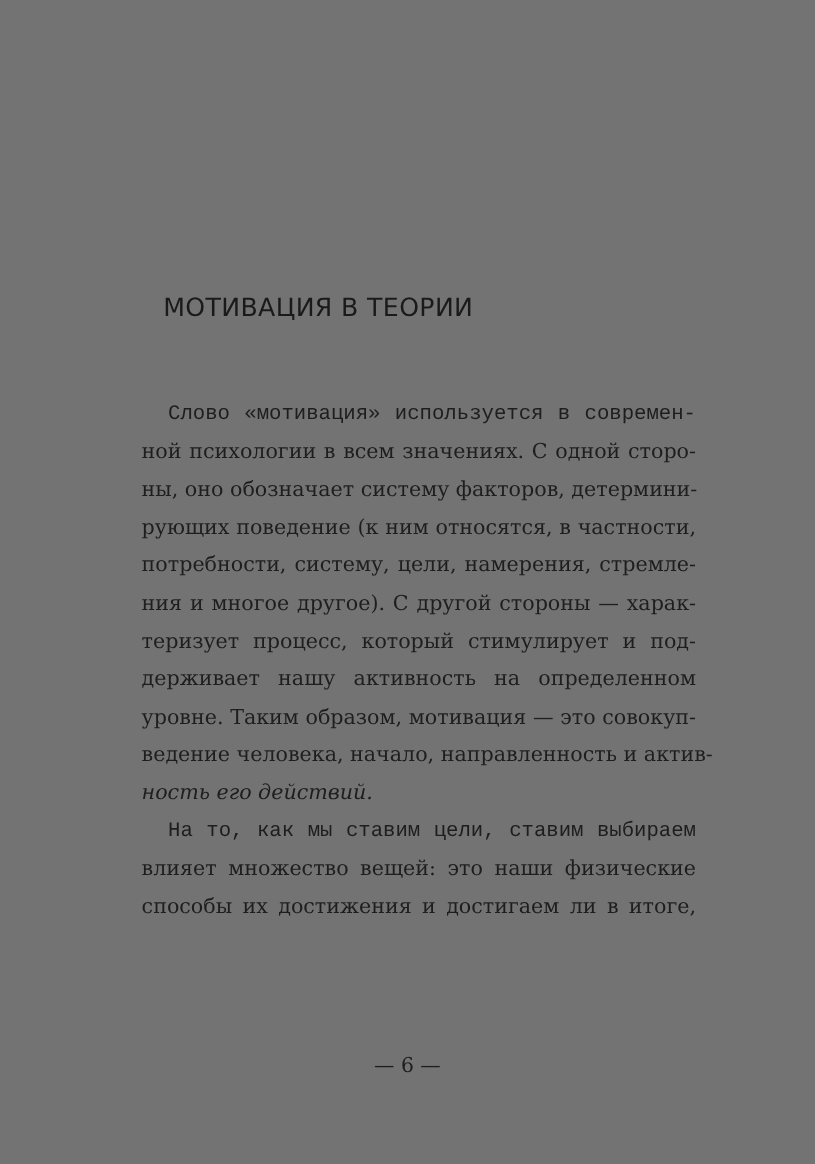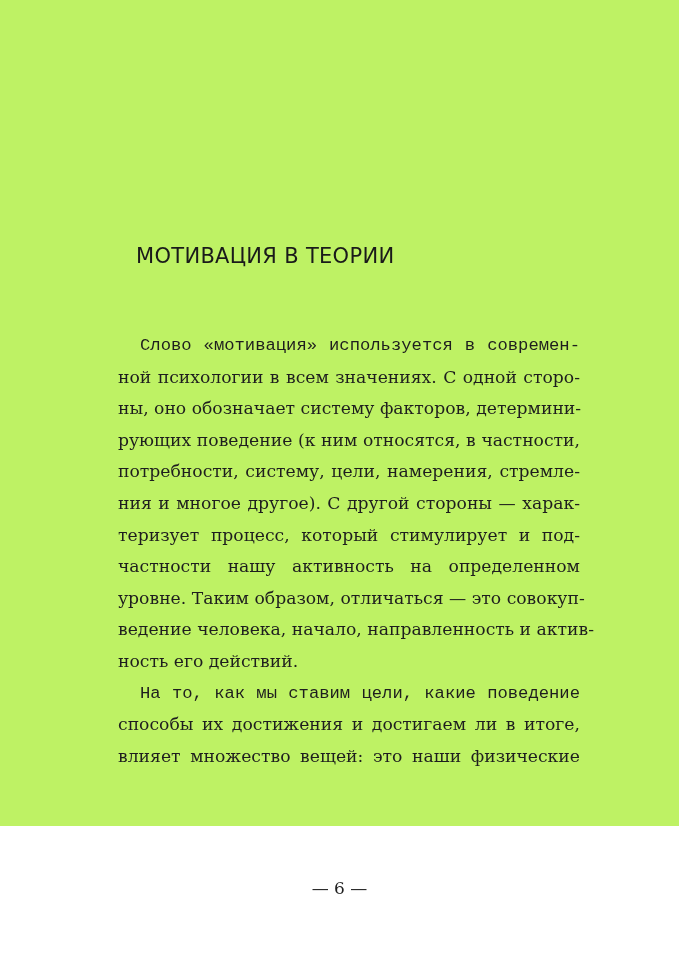--- a/index.html
+++ b/index.html
@@ -11,22 +11,22 @@
       width: 679px;
       height: 970px;
       position: relative;
       overflow: hidden;
       color: #1c1c1c;
     }
     .page {
       position: absolute;
       left: 0; top: 0;
       width: 679px;
-      height: 826px;
-      background: #bef264;
+      height: 970px;
+      background: #737373;
     }
     .chapter-title {
       position: absolute;
       left: 136px;
       top: 244px;
       font-family: "DejaVu Sans", sans-serif;
       font-size: 21px;
       letter-spacing: 0.3px;
       color: #1a1a1a;
       white-space: nowrap;
@@ -43,20 +43,21 @@
     .line {
       display: block;
       height: 31.6px;
       line-height: 31.6px;
       white-space: nowrap;
       text-align: justify;
       text-align-last: justify;
     }
     .line.last {
       text-align-last: left;
+      font-style: italic;
     }
     .line.indent {
       padding-left: 22px;
       font-family: Liberation Mono, monospace;
     }
     .page-number {
       position: absolute;
       left: 0;
       width: 679px;
       top: 878px;
@@ -76,29 +77,29 @@
   <div class="body-text">
 
     <div>
       <span class="line indent">Слово «мотивация» используется в современ-</span>
       <span class="line">ной психологии в всем значениях. С одной сторо-</span>
       <span class="line">ны, оно обозначает систему факторов, детермини-</span>
       <span class="line">рующих поведение (к ним относятся, в частности,</span>
       <span class="line">потребности, систему, цели, намерения, стремле-</span>
       <span class="line">ния и многое другое). С другой стороны — харак-</span>
       <span class="line">теризует процесс, который стимулирует и под-</span>
-      <span class="line">частности нашу активность на определенном</span>
-      <span class="line">уровне. Таким образом, отличаться — это совокуп-</span>
+      <span class="line">держивает нашу активность на определенном</span>
+      <span class="line">уровне. Таким образом, мотивация — это совокуп-</span>
       <span class="line">ведение человека, начало, направленность и актив-</span>
       <span class="line last">ность его действий.</span>
     </div>
 
 
     <div>
-      <span class="line indent">На то, как мы ставим цели, какие поведение</span>
+      <span class="line indent">На то, как мы ставим цели, ставим выбираем</span>
+      <span class="line">влияет множество вещей: это наши физические</span>
       <span class="line">способы их достижения и достигаем ли в итоге,</span>
-      <span class="line">влияет множество вещей: это наши физические</span>
     </div>
   </div>
 
   <div class="page-number">— 6 —</div>
 
 </div>
 
 </body></html>

